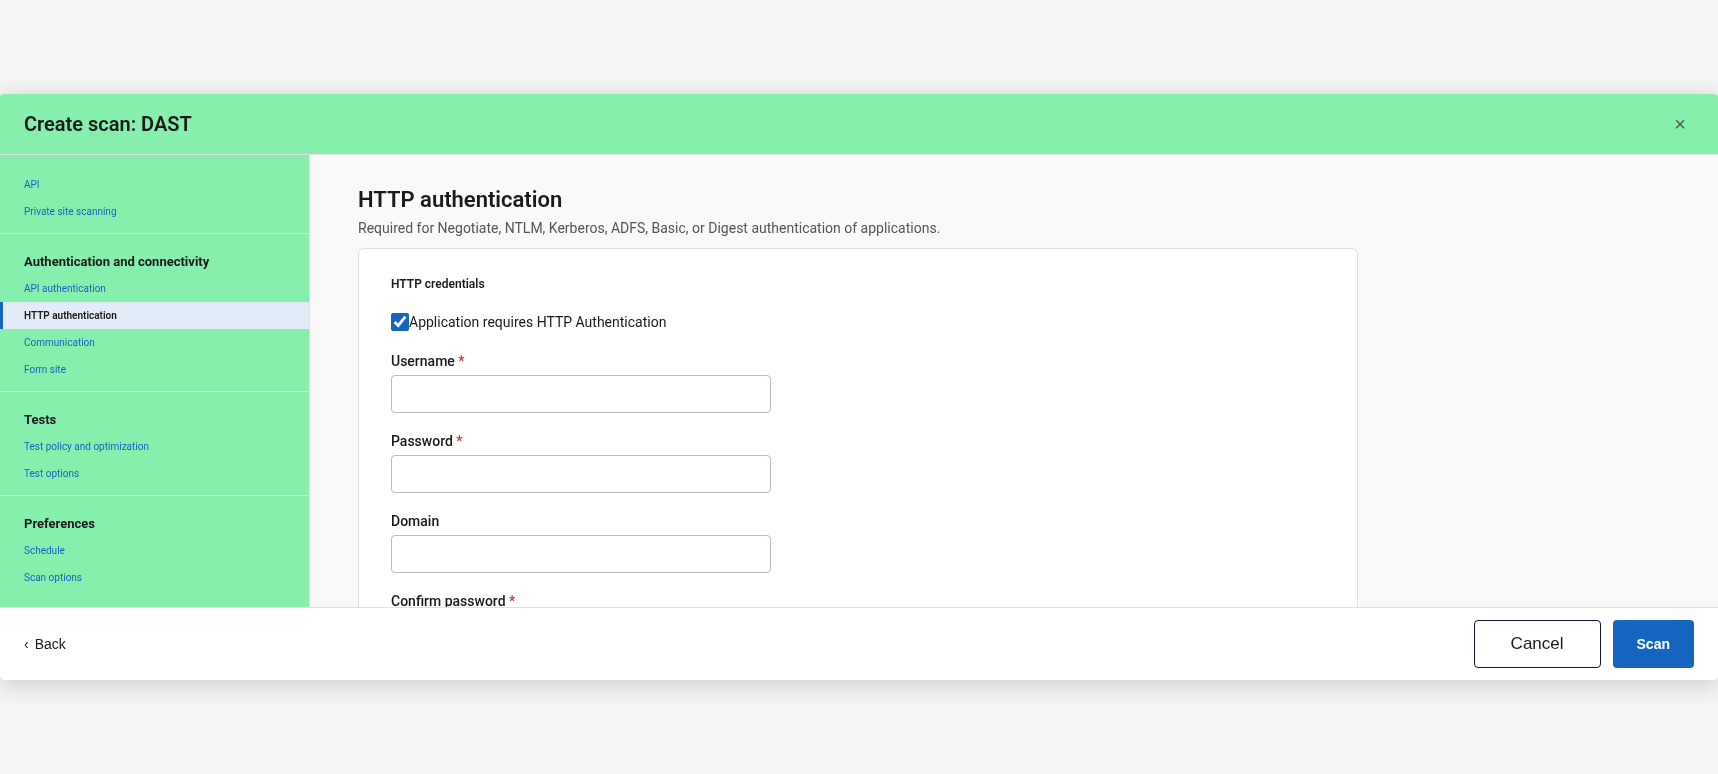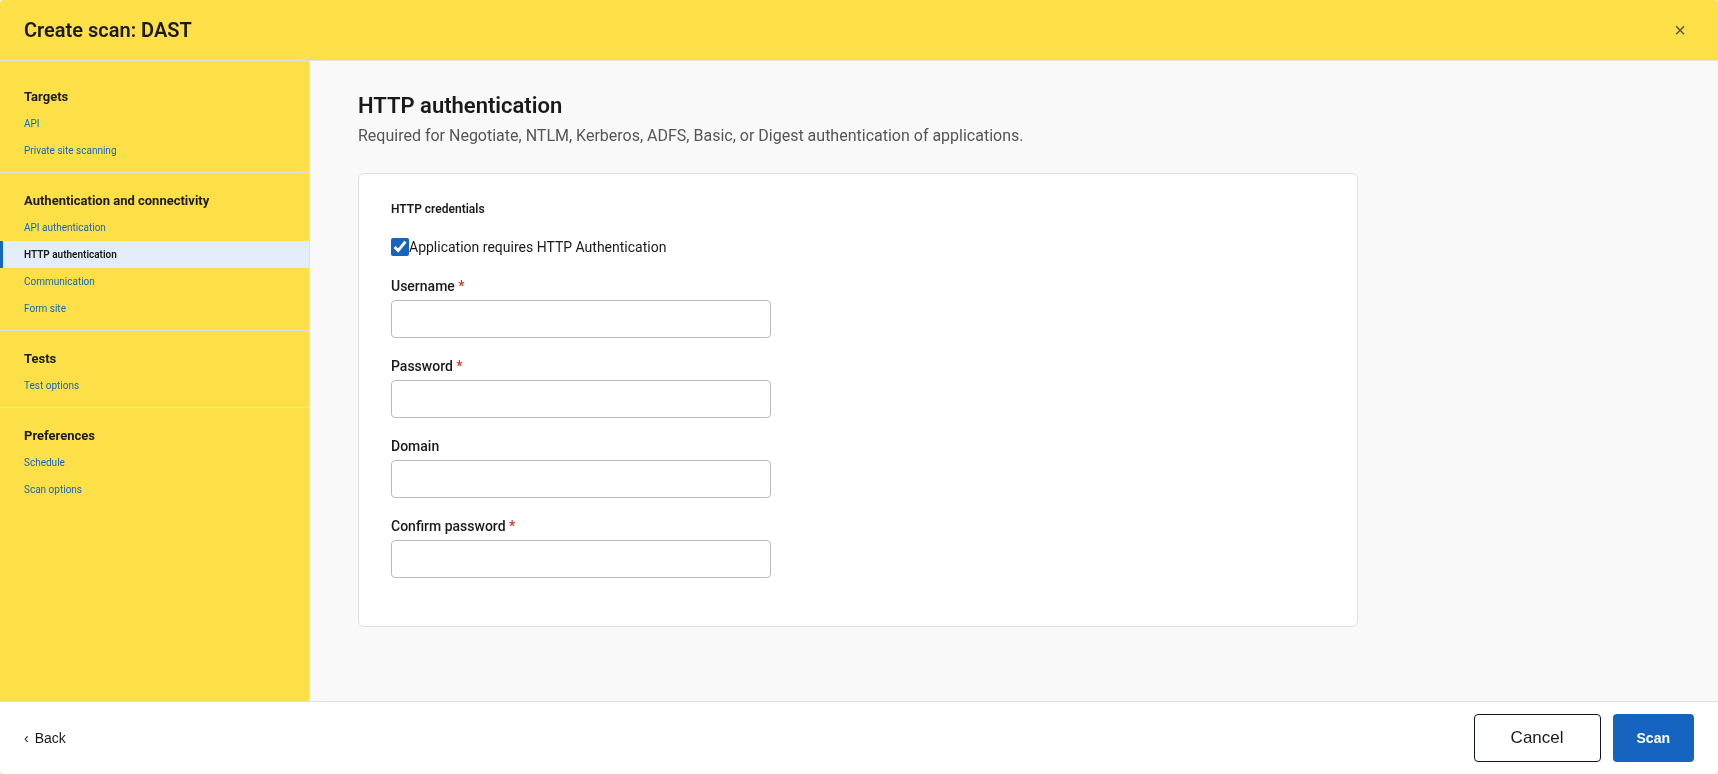--- a/index.html
+++ b/index.html
@@ -6,23 +6,23 @@
     body {
       font-family: -apple-system, BlinkMacSystemFont, 'Segoe UI', Roboto, sans-serif;
       font-size: 14px;
       background: #f5f5f5;
       display: flex;
       align-items: center;
       justify-content: center;
       min-height: 100vh;
     }
     .modal {
-      background: #fde047;
+      background: #86efac;
       width: 1718px;
-      height: 774px;
+      height: 586px;
       display: flex;
       flex-direction: column;
       box-shadow: 0 4px 24px rgba(0,0,0,0.18);
       border-radius: 4px;
       overflow: hidden;
       position: relative;
     }
     .modal-header {
       display: flex;
       align-items: center;
@@ -88,22 +88,22 @@
       background: #f9f9f9;
     }
     .page-title {
       font-size: 22px;
       font-weight: 600;
       color: #1a1a1a;
       margin-bottom: 8px;
     }
     .page-description {
       color: #555;
-      font-size: 16px;
-      margin-bottom: 28px;
+      font-size: 14px;
+      margin-bottom: 12px;
     }
     .card {
       background: #fff;
       border: 1px solid #e0e0e0;
       border-radius: 6px;
       padding: 28px 32px;
       max-width: 1000px;
     }
     .card-section-title {
       font-size: 12px;
@@ -198,35 +198,35 @@
 
   <div class="modal-header">
     <span class="modal-title">Create scan: DAST</span>
     <button class="close-btn">×</button>
   </div>
 
   <div class="modal-body">
 
     <nav class="sidebar">
 
-      <div class="sidebar-section-label">Targets</div>
       <div class="sidebar-item">API</div>
       <div class="sidebar-item">Private site scanning</div>
 
       <hr class="sidebar-divider">
 
       <div class="sidebar-section-label">Authentication and connectivity</div>
       <div class="sidebar-item">API authentication</div>
       <div class="sidebar-item active">HTTP authentication</div>
       <div class="sidebar-item">Communication</div>
       <div class="sidebar-item">Form site</div>
 
       <hr class="sidebar-divider">
 
       <div class="sidebar-section-label">Tests</div>
+      <div class="sidebar-item">Test policy and optimization</div>
       <div class="sidebar-item">Test options</div>
 
       <hr class="sidebar-divider">
 
       <div class="sidebar-section-label">Preferences</div>
       <div class="sidebar-item">Schedule</div>
       <div class="sidebar-item">Scan options</div>
     </nav>
 
     <main class="content">

